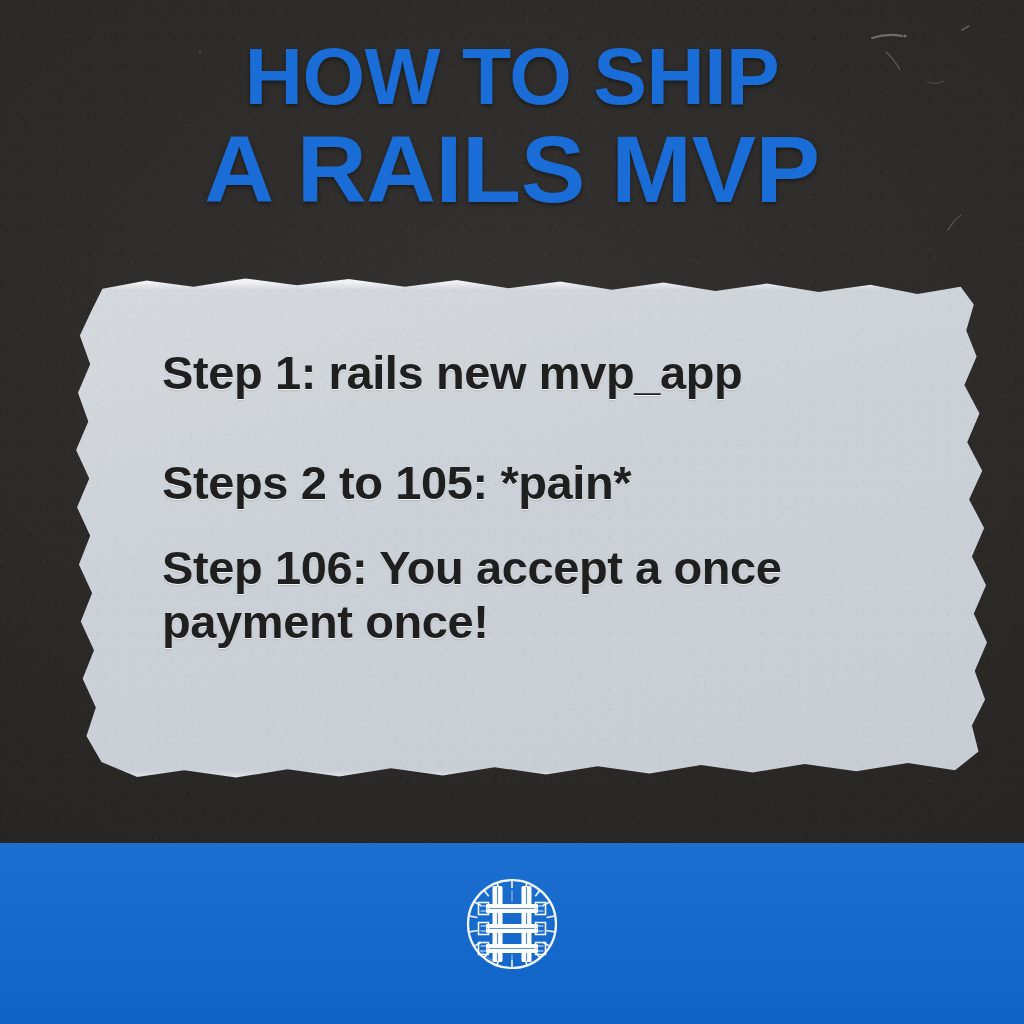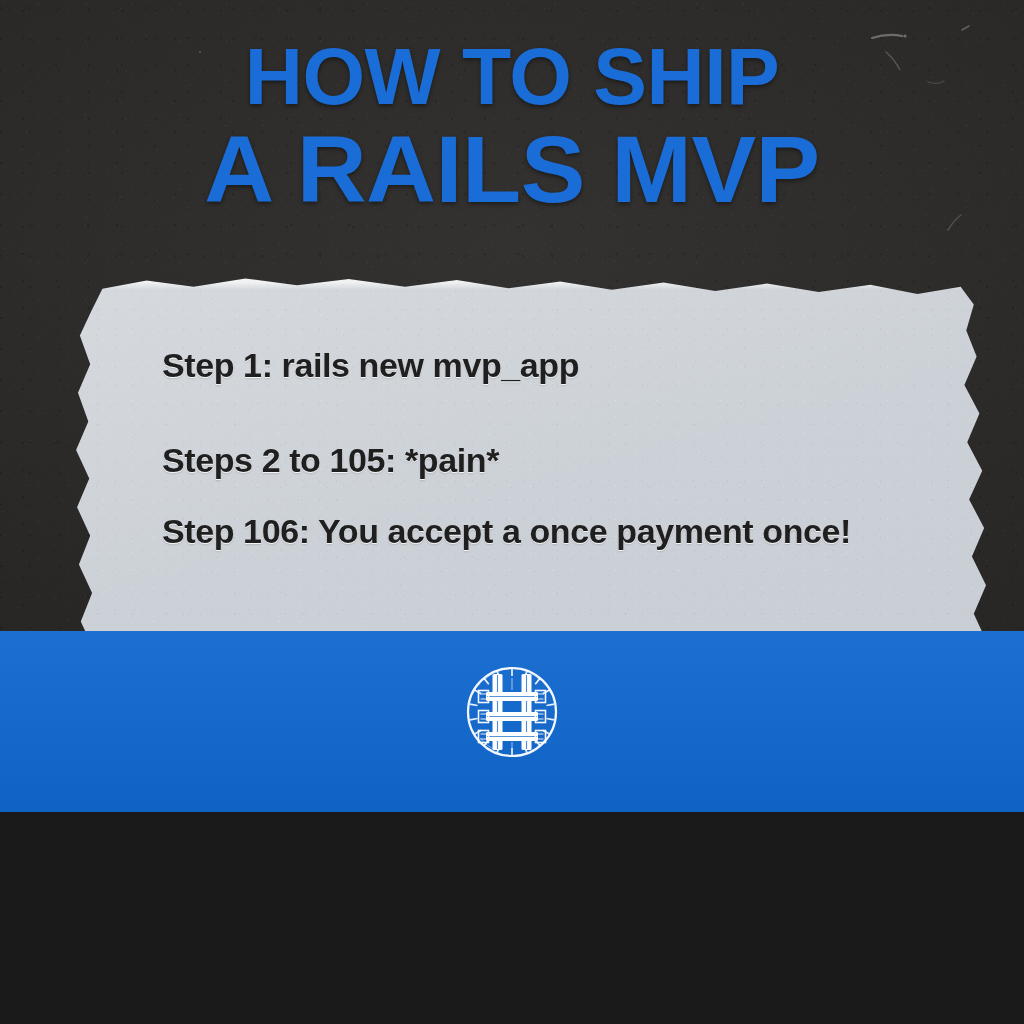--- a/index.html
+++ b/index.html
@@ -4,21 +4,21 @@
 <style>
   html, body {
     margin: 0;
     padding: 0;
     background: #1a1a1a;
   }
 
   #canvas {
     position: relative;
     width: 1024px;
-    height: 812px;
+    height: 1024px;
     overflow: hidden;
     background: #2b2a29;
     font-family: "Liberation Sans", sans-serif;
     -webkit-font-smoothing: antialiased;
   }
 
   
   .bg-base {
     position: absolute;
     inset: 0;
@@ -142,21 +142,21 @@
   
   .steps {
     position: absolute;
     left: 100px;
     top: 78px;
     right: 46px;
   }
   .step-line {
     color: #1f1f1f;
     font-weight: 900;
-    font-size: 34px;
+    font-size: 47px;
     line-height: 1.14;
     letter-spacing: -0.4px;
     font-family: "Liberation Sans", sans-serif;
     text-shadow: 0 1px 0 rgba(255,255,255,.85), 0 2px 2px rgba(0,0,0,.12);
   }
   .step-1 { margin-bottom: 56px; }
   .step-2 { margin-bottom: 32px; }
   .step-3 { }
 
   

